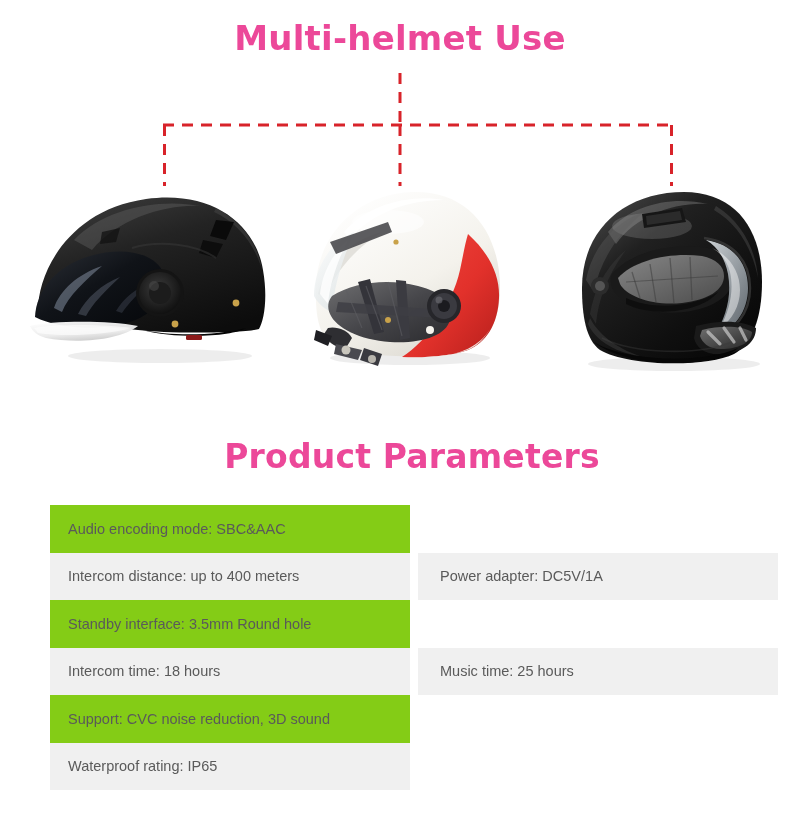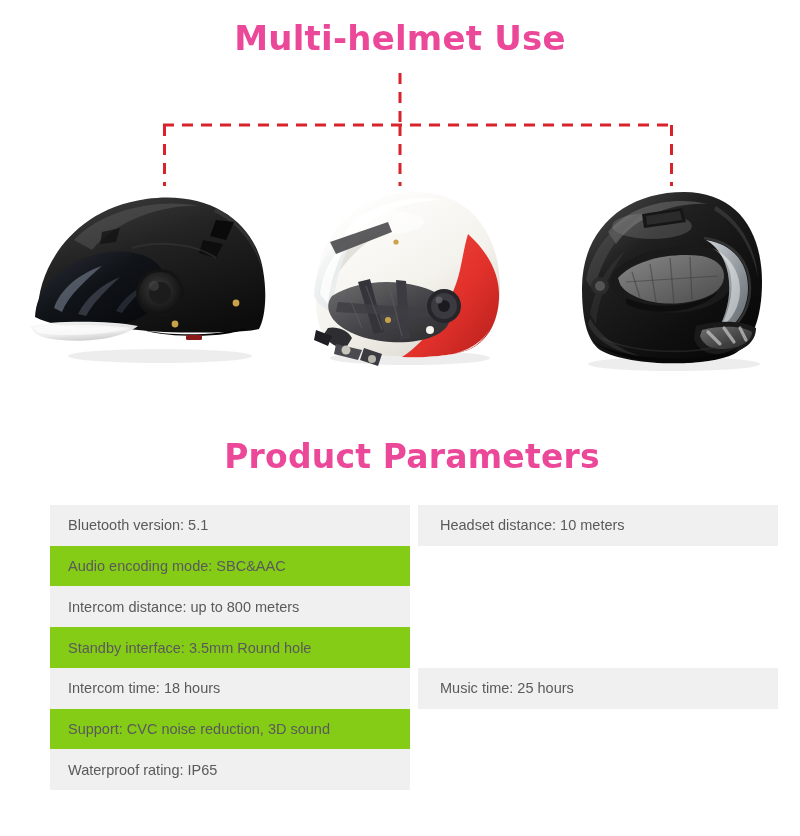--- a/index.html
+++ b/index.html
@@ -333,34 +333,30 @@
 
       <path d="M34 140 C42 156 60 170 84 178 C56 174 38 160 32 146 Z" fill="#5a5a5a" opacity="0.3"></path>
     </svg>
   </div>
 </div>
 
 <div class="section-title" id="title-product-params">Product Parameters</div>
 
 <div class="param-table">
 
-  <div class="param-row odd">
-    <div class="param-cell left">Bluetooth version: 5.1</div>
-    <div class="param-gap"></div>
-    <div class="param-cell right">Headset distance: 10 meters</div>
-  </div>
 
   <div class="param-row even">
     <div class="param-cell left">Audio encoding mode: SBC&amp;AAC</div>
     <div class="param-gap"></div>
   </div>
 
   <div class="param-row odd">
-    <div class="param-cell left">Intercom distance: up to 800 meters</div>
-    <div class="param-gap"></div>
+    <div class="param-cell left">Intercom distance: up to 400 meters</div>
+    <div class="param-gap"></div>
+    <div class="param-cell right">Power adapter: DC5V/1A</div>
   </div>
 
   <div class="param-row even">
     <div class="param-cell left">Standby interface: 3.5mm Round hole</div>
     <div class="param-gap"></div>
   </div>
 
   <div class="param-row odd">
     <div class="param-cell left">Intercom time: 18 hours</div>
     <div class="param-gap"></div>

